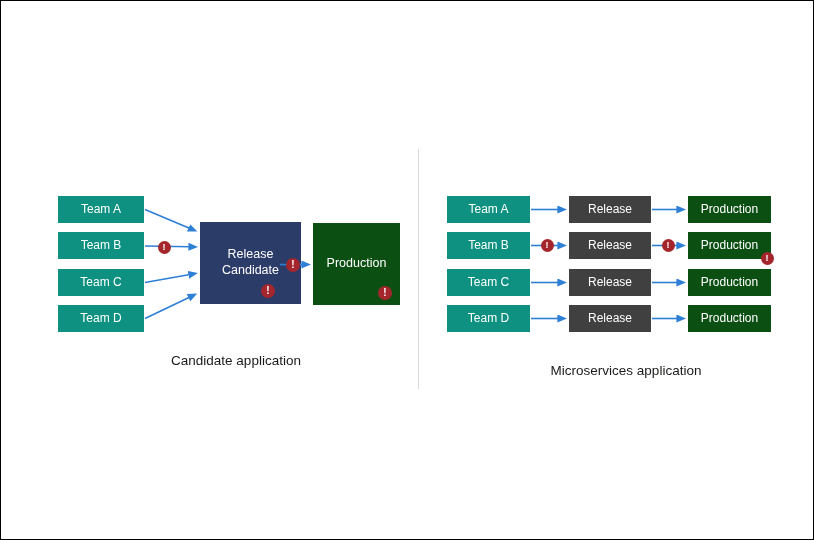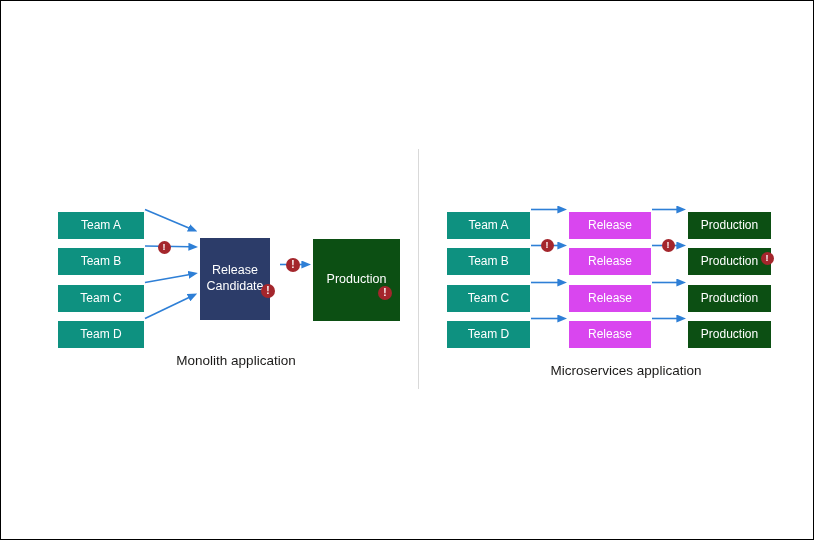--- a/index.html
+++ b/index.html
@@ -15,29 +15,28 @@
   }
   .box {
     position: absolute;
     display: flex;
     align-items: center;
     justify-content: center;
     color: #ffffff;
     font-size: 12px;
     text-align: center;
     line-height: 1.25;
-    margin-top: 16px;
   }
   .box-team { background: #0e9180; width: 86px; height: 27px; }
   .box-team-r { background: #0e9180; width: 83px; height: 27px; }
-  .box-release { background: #d946ef; width: 82px; height: 27px; }
+  .box-release { background: #404040; width: 82px; height: 27px; }
   .box-prod-r { background: #0c4f13; width: 83px; height: 27px; }
   .box-rc {
     background: #2c3c69;
-    width: 70px; height: 82px;
+    width: 101px; height: 82px;
     left: 199px; top: 221px;
     padding: 0 8px;
     font-size: 12.5px;
   }
   .box-prod-big {
     background: #0c4f13;
     width: 87px; height: 82px;
     left: 312px; top: 222px;
     font-size: 12.5px;
   }
@@ -133,21 +132,21 @@
   <div class="badge badge-14" style="left:285px; top:256.5px;">
       <span>!</span>
     </div>
   <div class="badge badge-14" style="left:260px; top:283px;">
       <span>!</span>
     </div>
   <div class="badge badge-14" style="left:377px; top:285px;">
       <span>!</span>
     </div>
 
-  <div class="caption" style="left:135px; top:352px;">Monolith application</div>
+  <div class="caption" style="left:135px; top:352px;">Candidate application</div>
 
   <div class="divider"></div>
 
   <div class="box box-team-r" style="left:446px; top:195px;">
       <span>Team A</span>
     </div>
   <div class="box box-release" style="left:568px; top:195px;">
       <span>Release</span>
     </div>
   <div class="box box-prod-r" style="left:687px; top:195px;">

